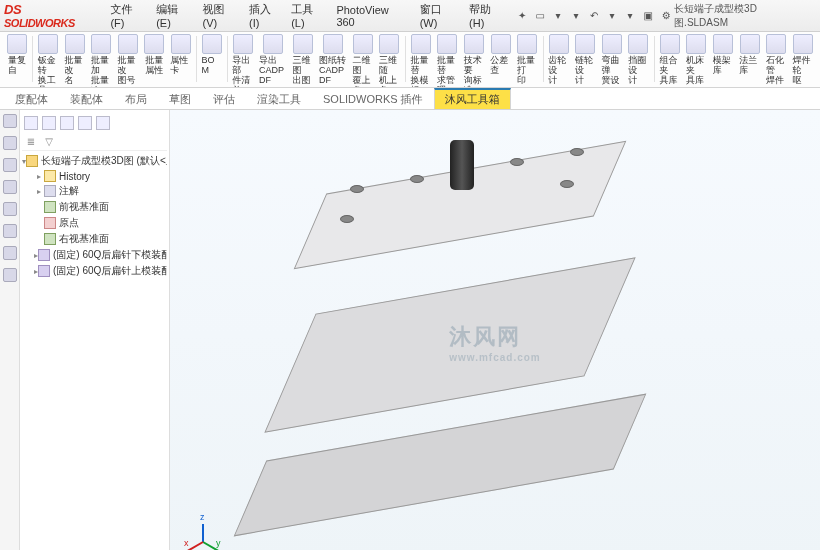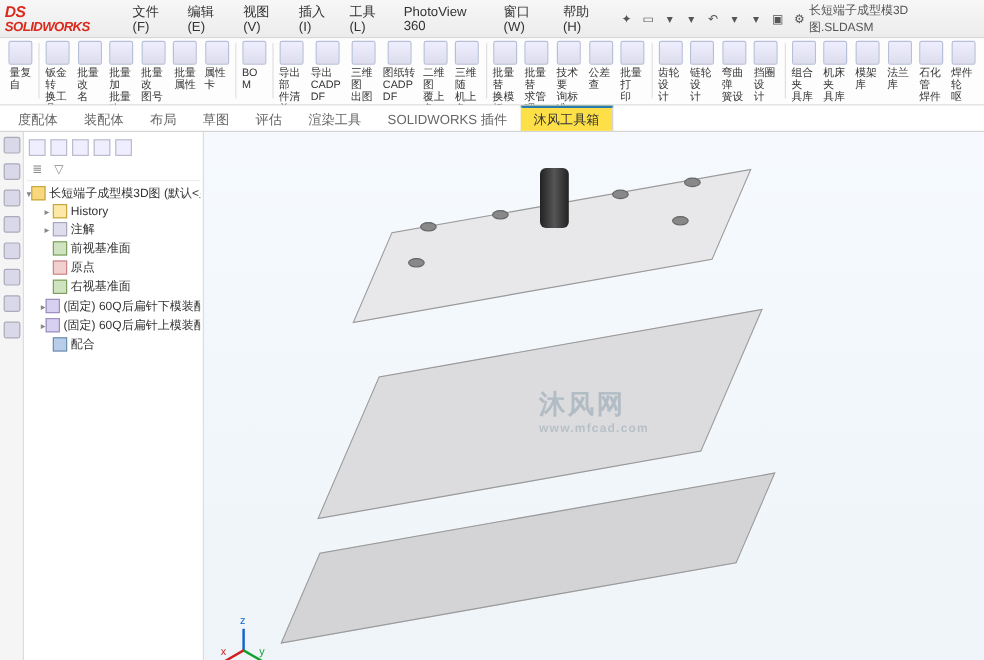--- a/index.html
+++ b/index.html
@@ -293,25 +293,20 @@
       <div class="node indent1">
           <span class="arrow">▸</span>
           <span class="nico part"></span>
           <span>(固定) 60Q后扁针下模装配</span>
         </div>
       <div class="node indent1">
           <span class="arrow">▸</span>
           <span class="nico part"></span>
           <span>(固定) 60Q后扁针上模装配</span>
         </div>
-      <div class="node indent1">
-          <span class="arrow"></span>
-          <span class="nico mate"></span>
-          <span>配合</span>
-        </div>
     </div>
   </div>
 
   <div class="viewport">
     <div class="mold">
       <div class="plate base"></div>
       <div class="plate mid"></div>
       <div class="plate top"></div>
       <div class="cyl"></div>
       <div class="hole" style="left:100px; top:15px"></div>

